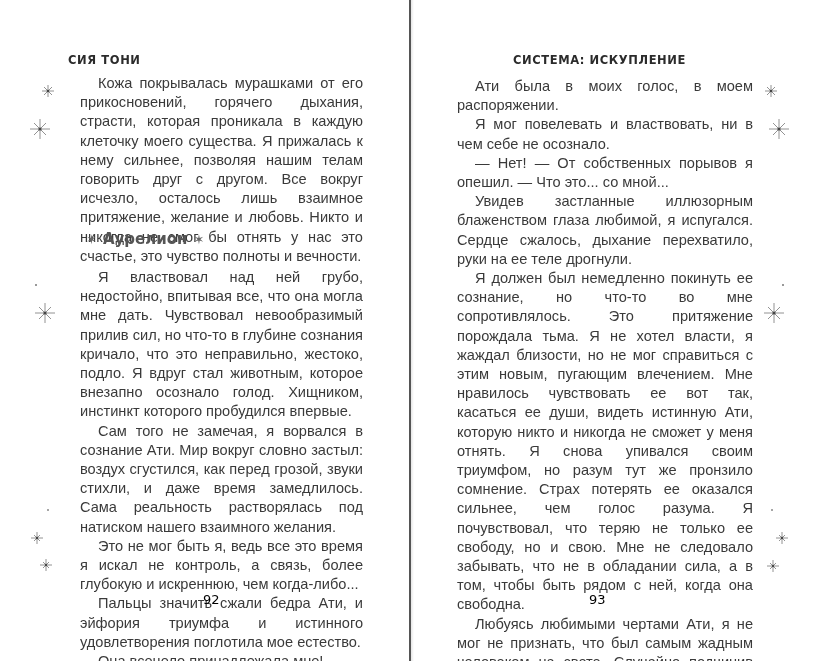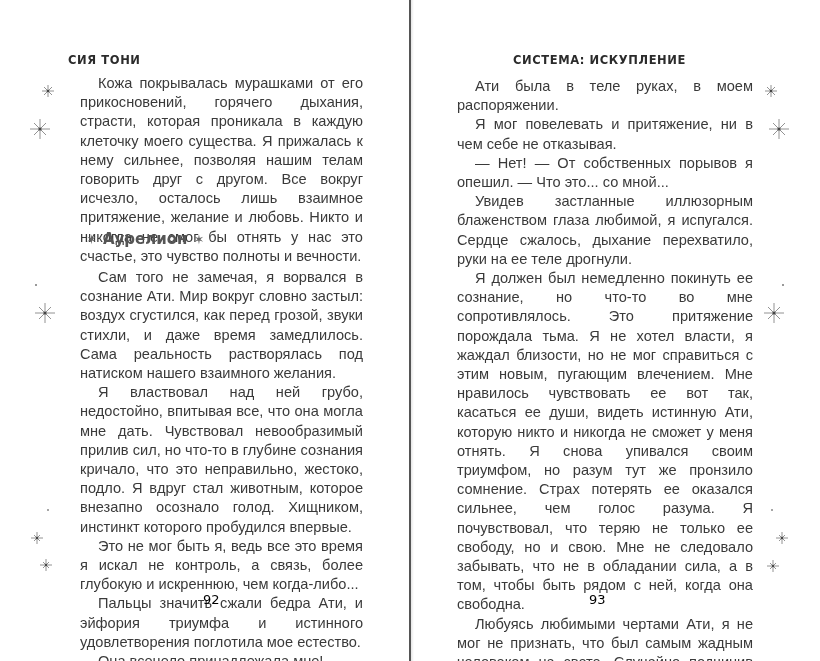--- a/index.html
+++ b/index.html
@@ -38,22 +38,22 @@
 
     <div class="body-text block1">
       <p>Кожа покрывалась мурашками от его прикосновений, горячего дыхания, страсти, которая проникала в каждую клеточку моего существа. Я прижалась к нему сильнее, позволяя нашим телам говорить друг с другом. Все вокруг исчезло, осталось лишь взаимное притяжение, желание и любовь. Никто и никогда не смог бы отнять у нас это счастье, это чувство полноты и вечности.</p>
     </div>
 
     <div class="section-title">
       <span class="spark">✶</span><span>Аурелион</span><span class="spark">✶</span>
     </div>
 
     <div class="body-text block2">
+      <p>Я властвовал над ней грубо, недостойно, впитывая все, что она могла мне дать. Чувствовал невообразимый прилив сил, но что-то в глубине сознания кричало, что это неправильно, жестоко, подло. Я вдруг стал животным, которое внезапно осознало голод. Хищником, инстинкт которого пробудился впервые.</p>
       <p>Сам того не замечая, я ворвался в сознание Ати. Мир вокруг словно застыл: воздух сгустился, как перед грозой, звуки стихли, и даже время замедлилось. Сама реальность растворялась под натиском нашего взаимного желания.</p>
-      <p>Я властвовал над ней грубо, недостойно, впитывая все, что она могла мне дать. Чувствовал невообразимый прилив сил, но что-то в глубине сознания кричало, что это неправильно, жестоко, подло. Я вдруг стал животным, которое внезапно осознало голод. Хищником, инстинкт которого пробудился впервые.</p>
       <p>Это не мог быть я, ведь все это время я искал не контроль, а связь, более глубокую и искреннюю, чем когда-либо...</p>
       <p>Пальцы значить сжали бедра Ати, и эйфория триумфа и истинного удовлетворения поглотила мое естество.</p>
       <p>Она всецело принадлежала мне!</p>
 
     </div>
 
     <div class="page-number">92</div>
 
     <div class="star" style="left:48px;top:91px;">
       <svg width="14" height="14" viewBox="-7 -7 14 14">
@@ -122,22 +122,22 @@
     </div>
   </div>
 
   <div class="divider"></div>
   <div class="divider-shadow"></div>
 
   <div class="page right">
     <div class="running-head">СИСТЕМА: ИСКУПЛЕНИЕ</div>
 
     <div class="body-text right-block">
-      <p>Ати была в теле руках, в моем распоряжении.</p>
-      <p>Я мог повелевать и притяжение, ни в чем себе не отказывая.</p>
+      <p>Ати была в моих голос, в моем распоряжении.</p>
+      <p>Я мог повелевать и властвовать, ни в чем себе не осознало.</p>
       <p>— Нет! — От собственных порывов я опешил. — Что это... со мной...</p>
       <p>Увидев застланные иллюзорным блаженством глаза любимой, я испугался. Сердце сжалось, дыхание перехватило, руки на ее теле дрогнули.</p>
       <p>Я должен был немедленно покинуть ее сознание, но что-то во мне сопротивлялось. Это притяжение порождала тьма. Я не хотел власти, я жаждал близости, но не мог справиться с этим новым, пугающим влечением. Мне нравилось чувствовать ее вот так, касаться ее души, видеть истинную Ати, которую никто и никогда не сможет у меня отнять. Я снова упивался своим триумфом, но разум тут же пронзило сомнение. Страх потерять ее оказался сильнее, чем голос разума. Я почувствовал, что теряю не только ее свободу, но и свою. Мне не следовало забывать, что не в обладании сила, а в том, чтобы быть рядом с ней, когда она свободна.</p>
       <p>Любуясь любимыми чертами Ати, я не мог не признать, что был самым жадным человеком на свете. Случайно подчинив ее разум, я вдруг понял, что мне и этого мало. Но разве может любовь значить нечто еще большее?</p>
     </div>
 
     <div class="page-number">93</div>
   </div>
 
   <div class="star" style="left:771px;top:91px;">

